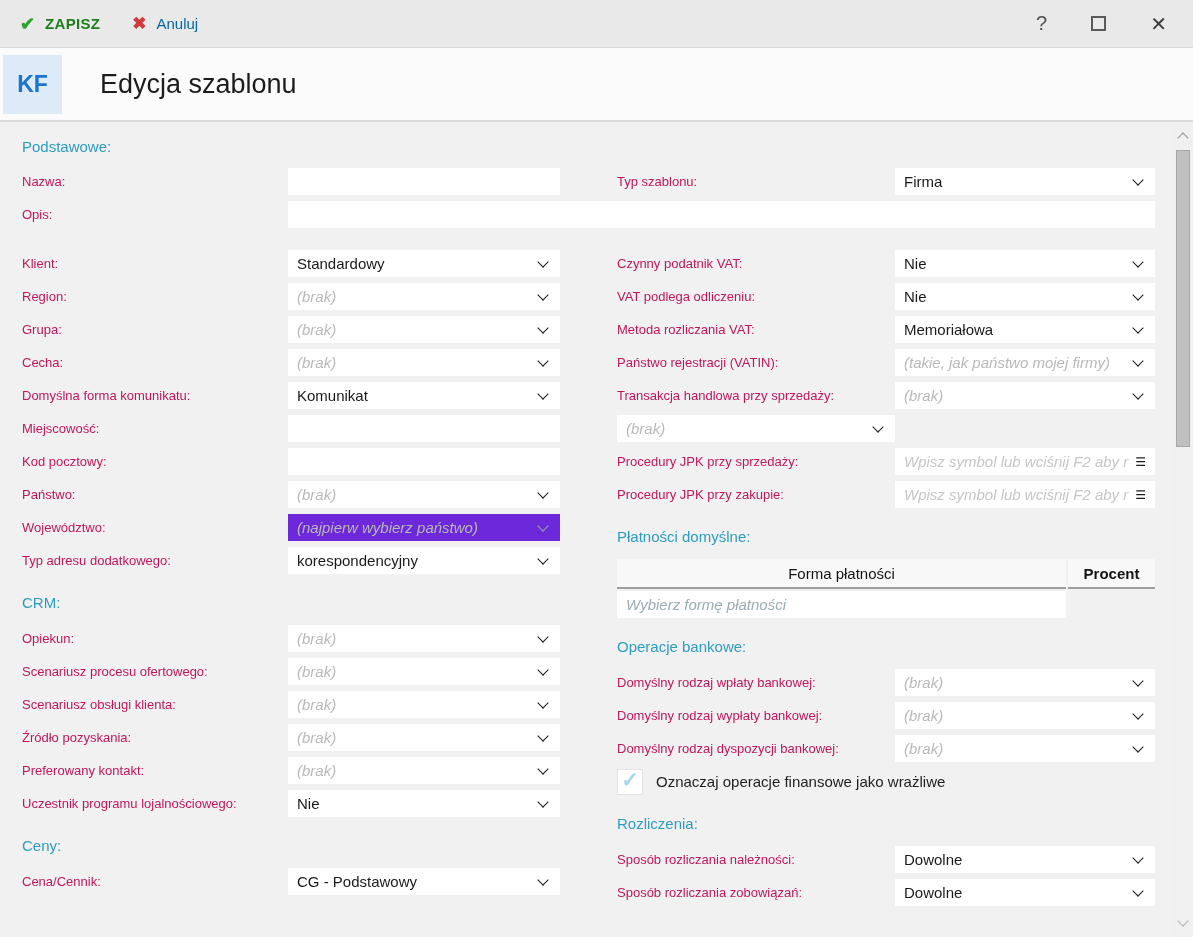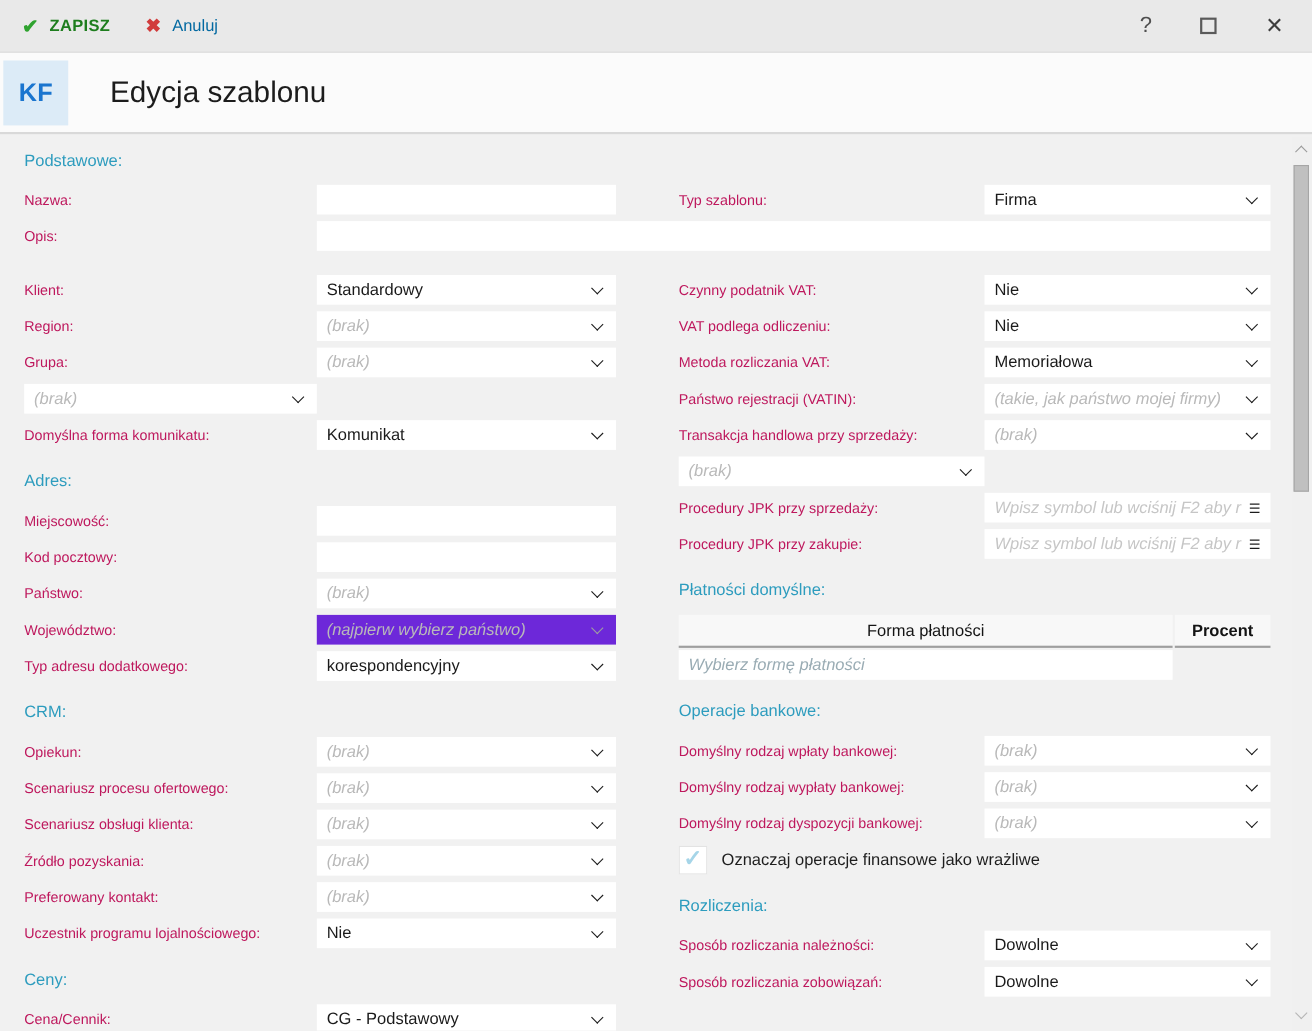--- a/index.html
+++ b/index.html
@@ -175,33 +175,33 @@
           </div>
         </div>
         <div class="row">
           <label class="lab">Grupa:</label>
           <div class="ctl select ph">
             <span class="val">(brak)</span>
             <span class="chev"></span>
           </div>
         </div>
         <div class="row">
+          <label class="lab">Cecha:</label>
           <div class="ctl select ph">
             <span class="val">(brak)</span>
             <span class="chev"></span>
           </div>
         </div>
         <div class="row">
           <label class="lab">Domyślna forma komunikatu:</label>
           <div class="ctl select">
             <span class="val">Komunikat</span>
             <span class="chev"></span>
           </div>
         </div>
-        <div class="sec-title">Adres:</div>
         <div class="row">
           <label class="lab">Miejscowość:</label>
           <input class="ctl" type="text" value="" style="">
         </div>
         <div class="row">
           <label class="lab">Kod pocztowy:</label>
           <input class="ctl" type="text" value="" style="">
         </div>
         <div class="row">
           <label class="lab">Państwo:</label>

